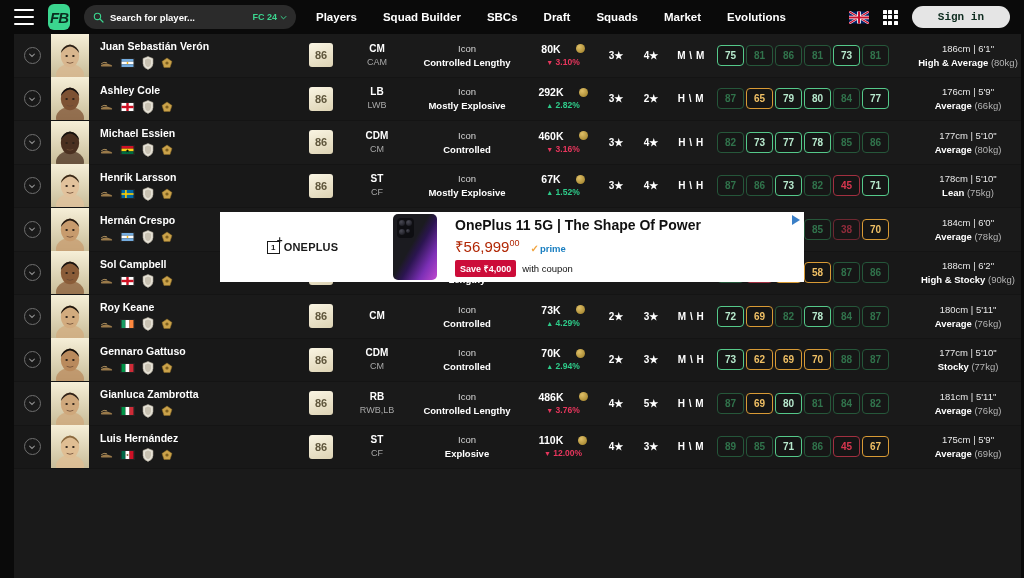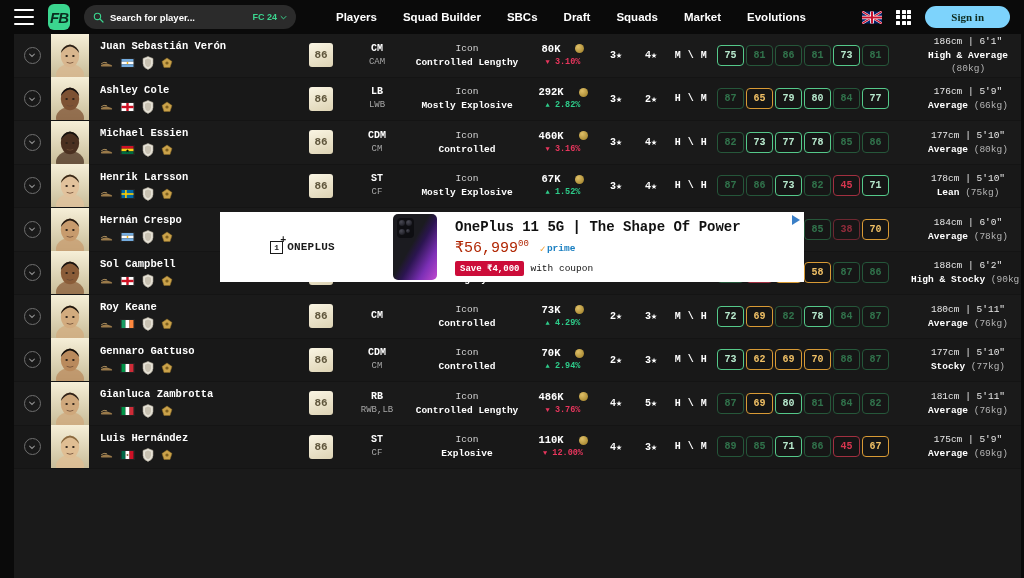--- a/index.html
+++ b/index.html
@@ -65,21 +65,21 @@
     font-size: 9px;
     font-weight: bold;
     display: flex; align-items: center; gap: 3px;
     white-space: nowrap;
   }
   .chev { width: 7px; height: 7px; }
 
   .nav {
     display: flex; align-items: flex-end;
     gap: 26px;
-    margin-left: 40px;
+    margin-left: 20px;
   }
   .nav-item {
     color: #ffffff;
     font-size: 11.5px;
     font-weight: bold;
     white-space: nowrap;
     cursor: pointer;
   }
 
   .header-right {
@@ -89,37 +89,36 @@
   .flag-uk { width: 20px; height: 13px; flex:0 0 auto; }
   .grid-icon {
     width: 15px; height: 15px;
     display: grid;
     grid-template-columns: repeat(3, 1fr);
     grid-template-rows: repeat(3, 1fr);
     gap: 1.5px;
   }
   .grid-icon i { background: #ffffff; display: block; border-radius: 0.5px; }
   .signin {
-    background: #7dd3fc;
+    background: #e5e5e5;
     color: #0d2b1e;
     font-size: 11px;
     font-weight: bold;
     border-radius: 13px;
     padding: 5px 26px;
     border: none;
     cursor: pointer;
-    font-family: Liberation Serif, serif;
+    font-family: Liberation Mono, monospace;
   }
 
   
   .body-wrap {
     position: relative;
     height: 544px;
     background: #b91c1c;
-    font-family: Liberation Mono, monospace;
   }
   .rail {
     position: absolute;
     left: 0; top: 0;
     width: 14px; height: 100%;
     background: #0a0a0a;
   }
   .table {
     position: absolute;
     left: 14px; top: 0;

